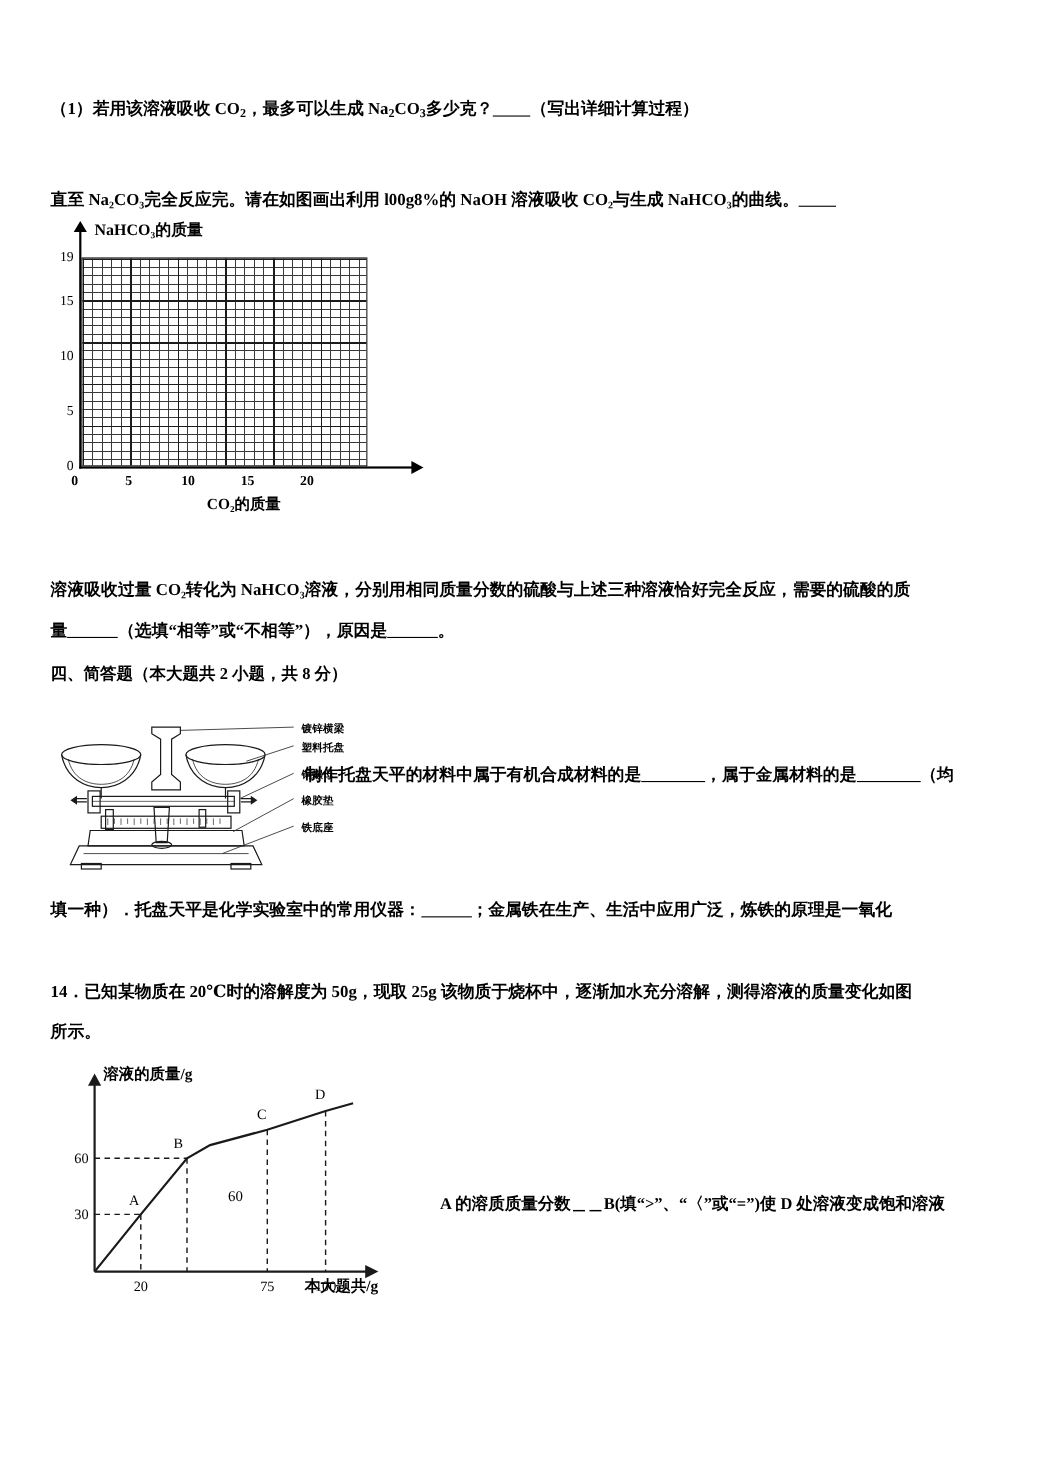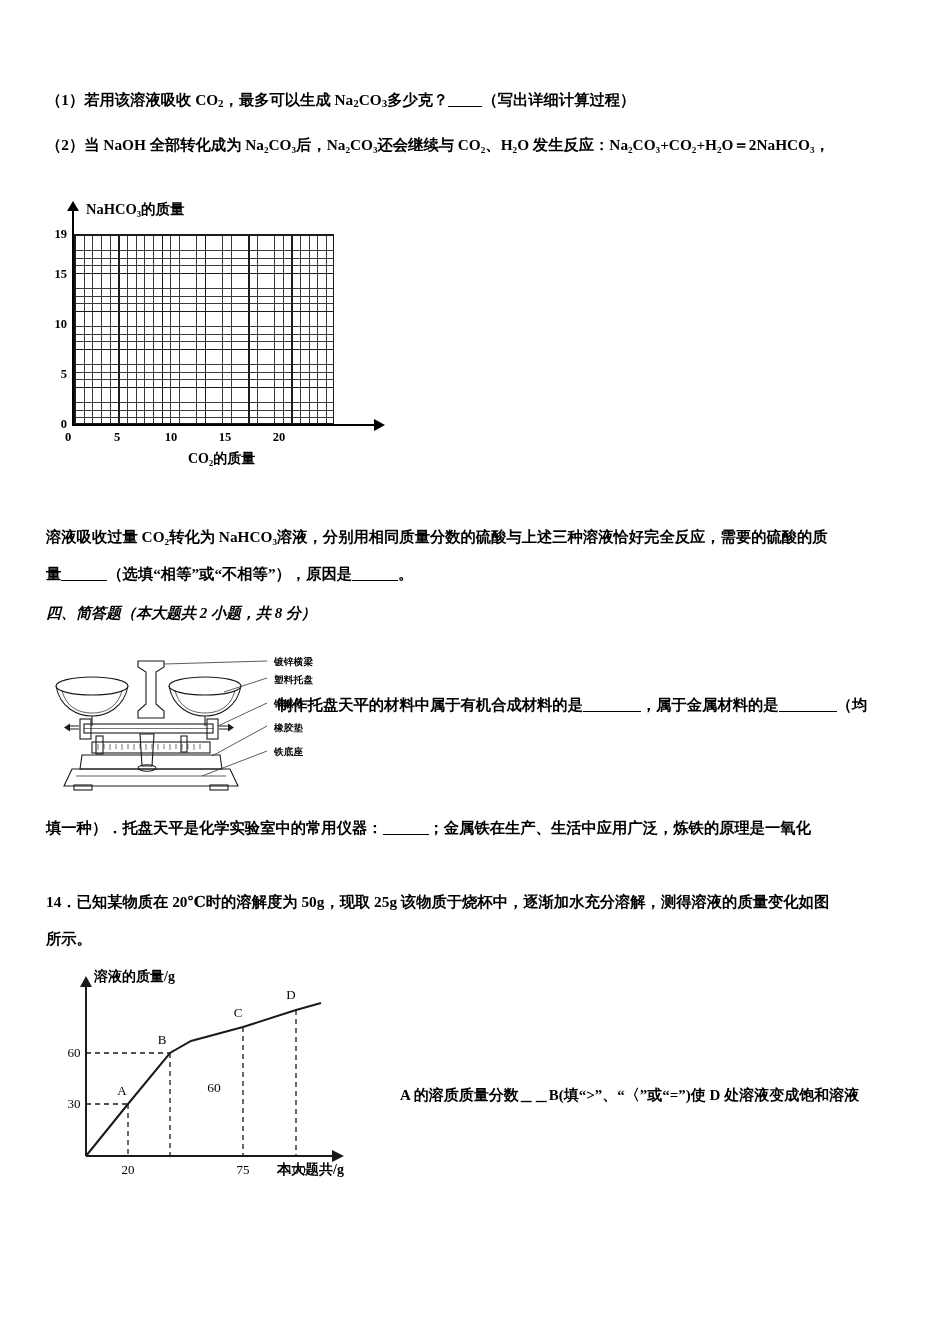--- a/index.html
+++ b/index.html
@@ -104,21 +104,21 @@
       repeating-linear-gradient(to bottom, #1b1b1b 0 1.4px, transparent 1.4px 38px),
       
       repeating-linear-gradient(to right, #3a3a3a 0 0.9px, transparent 0.9px 8.66px),
       repeating-linear-gradient(to bottom, #3a3a3a 0 0.9px, transparent 0.9px 7.6px);
   }
   #chart1 .ytick {
     position: absolute;
     right: 100%;
     transform: translateY(-50%);
     font-size: 12.5px;
-    font-weight: 700;
+    font-weight: 400;
     padding-right: 5px;
     white-space: nowrap;
   }
   #chart1 .ytlayer { position: absolute; left: 24px; top: 0; height: 0; }
   #chart1 .xtick {
     position: absolute;
     transform: translateX(-50%);
     font-size: 12.5px;
     font-weight: 700;
     top: 232px;
@@ -198,22 +198,22 @@
 </style>
 </head>
 <body>
 
 <div class="page">
 
   <div class="para" style="left:46px; top:92px;">
     <span>（1）</span><span>若用该溶液吸收 CO</span><sub>2</sub><span>，最多可以生成 Na</span><sub>2</sub><span>CO</span><sub>3</sub><span>多少克？</span><span class="blank b34"></span><span>（写出详细计算过程）</span>
   </div>
 
-  <div class="para" style="left:46px; top:137px;">
-    <span>（2）</span><span>当 NaOH 全部转化成为 Na₂CO₃后，Na₂CO₃还会继续与 CO₂、H₂O 发生反应：Na₂CO₃+CO₂+H₂O＝2NaHCO₃，</span>
+  <div class="para" style="left:46px; top:174px;">
+    <span>直至 Na₂CO₃完全反应完。请在如图画出利用 l00g8%的 NaOH 溶液吸收 CO₂与生成 NaHCO₃的曲线。</span><span class="blank b34"></span>
   </div>
 
   <div id="chart1">
     <div class="c1-title">
       <span>NaHCO₃的质量</span>
     </div>
     <div class="yarrow"></div>
     <div class="yaxis"></div>
     <div class="xaxis"></div>
     <div class="xarrow"></div>
@@ -238,21 +238,21 @@
     </div>
   </div>
 
   <div class="para" style="left:46px; top:566px;">
     <span>量</span><span class="blank b46"></span><span>（选填“相等”或“不相等”），原因是</span><span class="blank b46"></span><span>。</span>
   </div>
   <div class="para" style="left:46px; top:529px;">
     <span>溶液吸收过量 CO₂转化为 NaHCO₃溶液，分别用相同质量分数的硫酸与上述三种溶液恰好完全反应，需要的硫酸的质</span>
   </div>
 
-  <div class="para" style="left:46px; top:606px; font-size:15px;font-style:italic;">
+  <div class="para" style="left:46px; top:606px; font-size:15px;">
     <span>四、简答题（本大题共 2 小题，共 8 分）</span>
   </div>
 
 
   <div id="balance">
     <svg width="290" height="135" viewBox="0 0 290 135">
       <g fill="none" stroke="#1a1a1a" stroke-width="1.1">
 
         <ellipse cx="40" cy="30" rx="36" ry="9"></ellipse>
         <path d="M4 30 C8 52, 26 60, 40 60 C54 60, 72 52, 76 30"></path>

